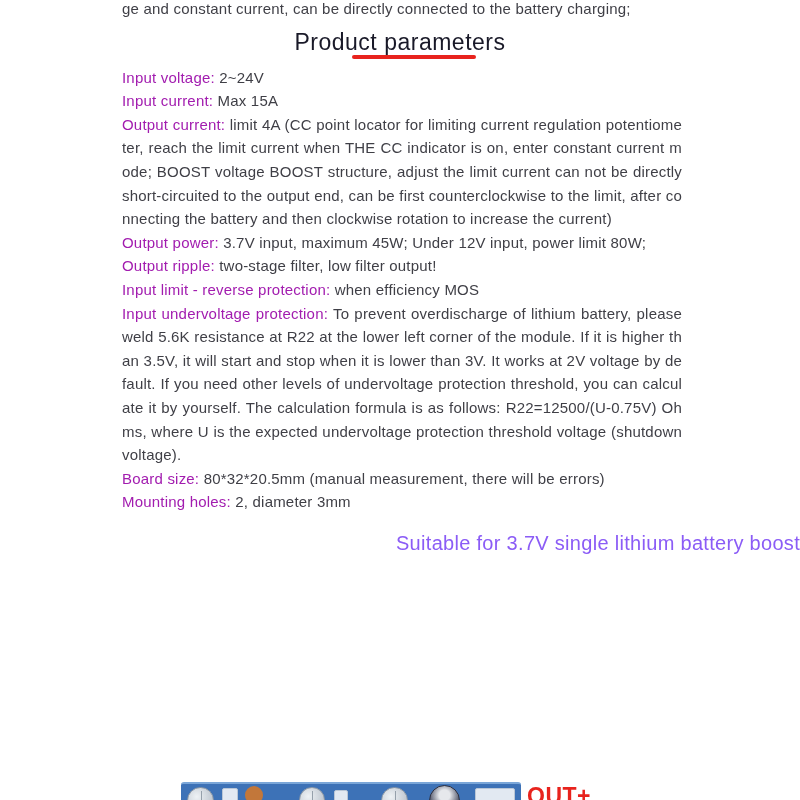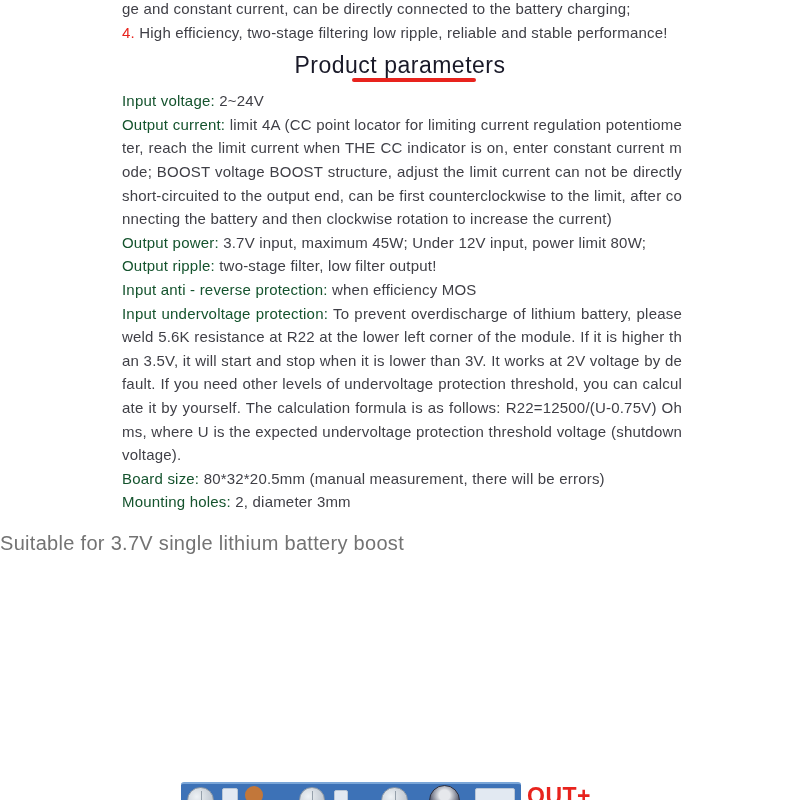--- a/index.html
+++ b/index.html
@@ -11,32 +11,32 @@
     font-family: "Liberation Sans", sans-serif;
   }
   .content { width: 560px; margin-left: 122px; }
   .body-text, .param {
     font-size: 15px; line-height: 23.6px; color: #3f3f46;
     letter-spacing: 0.2px; margin: 0;
     text-align: justify; word-break: break-all;
   }
   .intro-top { margin-top: -3px; }
   .red-num { color: #e8231d; }
-  .plabel { color: #14532d; }
+  .plabel { color: #a21caf; }
   h2 {
     font-size: 23px; font-weight: 400; color: #191928;
     text-align: center; margin: 8px 0 6px; letter-spacing: 0.5px;
   }
   .underline {
     display: block; width: 124px; height: 4px; border-radius: 2px;
     background: #e8231d; margin: 0 auto;
     transform: translate(14px, -1px);
   }
   .subtitle {
-    font-size: 20px; color: #737373; text-align: left;
+    font-size: 20px; color: #8b5cf6; text-align: right;
     margin: 18px 0 0; letter-spacing: 0.3px;
   }
   
   .pcb {
     position: absolute; left: 181px; top: 782px; width: 340px; height: 40px;
     background: #3d72b7; border-radius: 3px 3px 0 0;
     border-top: 2px solid #7aa6d8;
   }
   .pcb > div { position: absolute; }
   .cap {
@@ -68,39 +68,39 @@
     font-size: 23px; font-weight: bold; color: #e8231d; letter-spacing: 0.5px;
   }
 </style>
 </head>
 <body>
 
 <div class="page">
 
   <div class="content">
     <p class="body-text intro-top">ge and constant current, can be directly connected to the battery charging;</p>
-    <p class="body-text"><span class="red-num">4.</span> <span>High efficiency, two-stage filtering low ripple, reliable and stable performance!</span></p>
   </div>
 
   <h2><span>Product parameters</span><span class="underline"></span></h2>
 
   <div class="content" id="params-list">
   <p class="param"><span class="plabel">Input voltage:</span> <span class="pvalue">2~24V</span></p>
 
 
+  <p class="param"><span class="plabel">Input current:</span> <span class="pvalue">Max 15A</span></p>
 
   <p class="param"><span class="plabel">Output current:</span> <span class="pvalue">limit 4A (CC point locator for limiting current regulation potentiometer, reach the limit current when THE CC indicator is on, enter constant current mode; BOOST voltage BOOST structure, adjust the limit current can not be directly short-circuited to the output end, can be first counterclockwise to the limit, after connecting the battery and then clockwise rotation to increase the current)</span></p>
 
   <p class="param"><span class="plabel">Output power:</span> <span class="pvalue">3.7V input, maximum 45W; Under 12V input, power limit 80W;</span></p>
 
   <p class="param"><span class="plabel">Output ripple:</span> <span class="pvalue">two-stage filter, low filter output!</span></p>
 
 
 
-  <p class="param"><span class="plabel">Input anti - reverse protection:</span> <span class="pvalue">when efficiency MOS</span></p>
+  <p class="param"><span class="plabel">Input limit - reverse protection:</span> <span class="pvalue">when efficiency MOS</span></p>
 
   <p class="param"><span class="plabel">Input undervoltage protection:</span> <span class="pvalue">To prevent overdischarge of lithium battery, please weld 5.6K resistance at R22 at the lower left corner of the module. If it is higher than 3.5V, it will start and stop when it is lower than 3V. It works at 2V voltage by default. If you need other levels of undervoltage protection threshold, you can calculate it by yourself. The calculation formula is as follows: R22=12500/(U-0.75V) Ohms, where U is the expected undervoltage protection threshold voltage (shutdown voltage).</span></p>
 
   <p class="param"><span class="plabel">Board size:</span> <span class="pvalue">80*32*20.5mm (manual measurement, there will be errors)</span></p>
 
   <p class="param"><span class="plabel">Mounting holes:</span> <span class="pvalue">2, diameter 3mm</span></p>
 </div>
 
 
   <p class="subtitle">Suitable for 3.7V single lithium battery boost</p>

